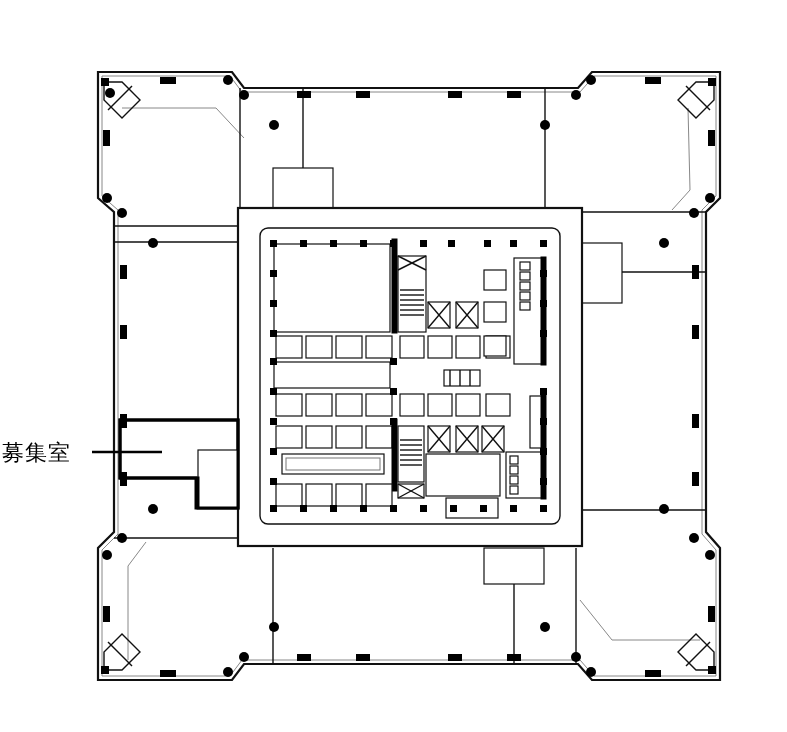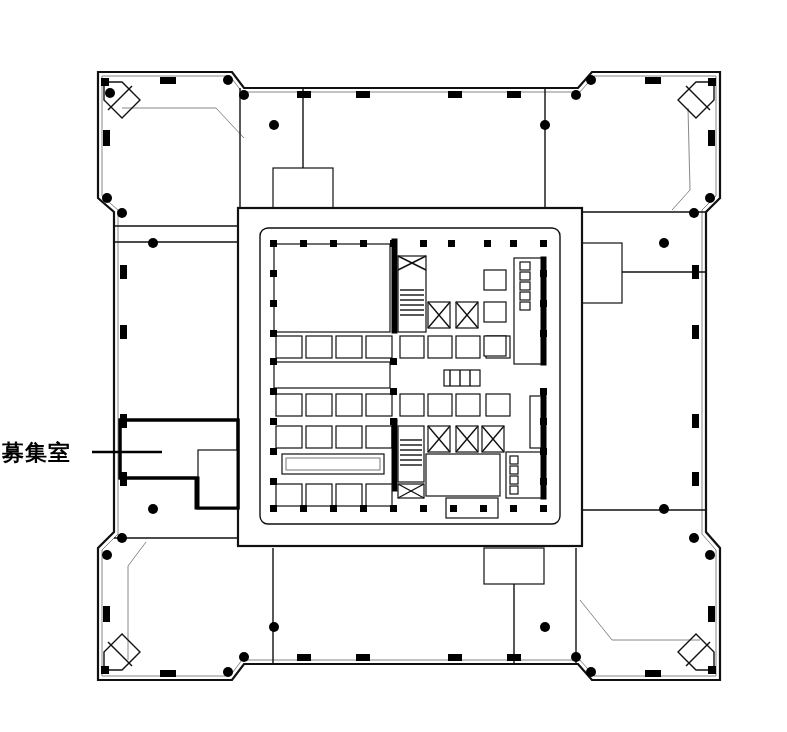--- a/index.html
+++ b/index.html
@@ -1,18 +1,18 @@
 <!DOCTYPE html>
 <html><head>
 <meta charset="utf-8">
 <style>
   html,body{margin:0;padding:0;background:#ffffff;}
   body{width:787px;height:732px;position:relative;overflow:hidden;font-family:"DejaVu Sans",sans-serif;}
   #plan{position:absolute;left:0;top:0;width:787px;height:732px;}
-  .label{position:absolute;left:2px;top:438px;font-size:22px;font-weight:bold;color:#000;letter-spacing:1px;font-family:"DejaVu Sans",sans-serif;}
+  .label{position:absolute;left:2px;top:438px;font-size:22px;font-weight:normal;color:#000;letter-spacing:1px;font-family:"DejaVu Sans",sans-serif;}
   .w{fill:none;stroke:#111;stroke-width:2.2;}
   .wd{fill:none;stroke:#111;stroke-width:1.4;}
   .wg{fill:none;stroke:#888;stroke-width:1;}
   .wt{fill:none;stroke:#000;stroke-width:3;}
   .col{fill:#000;}
   .room{fill:#fff;stroke:#111;stroke-width:1.2;}
   .inner{fill:none;stroke:#777;stroke-width:1;}
 </style>
 </head>
 <body>

